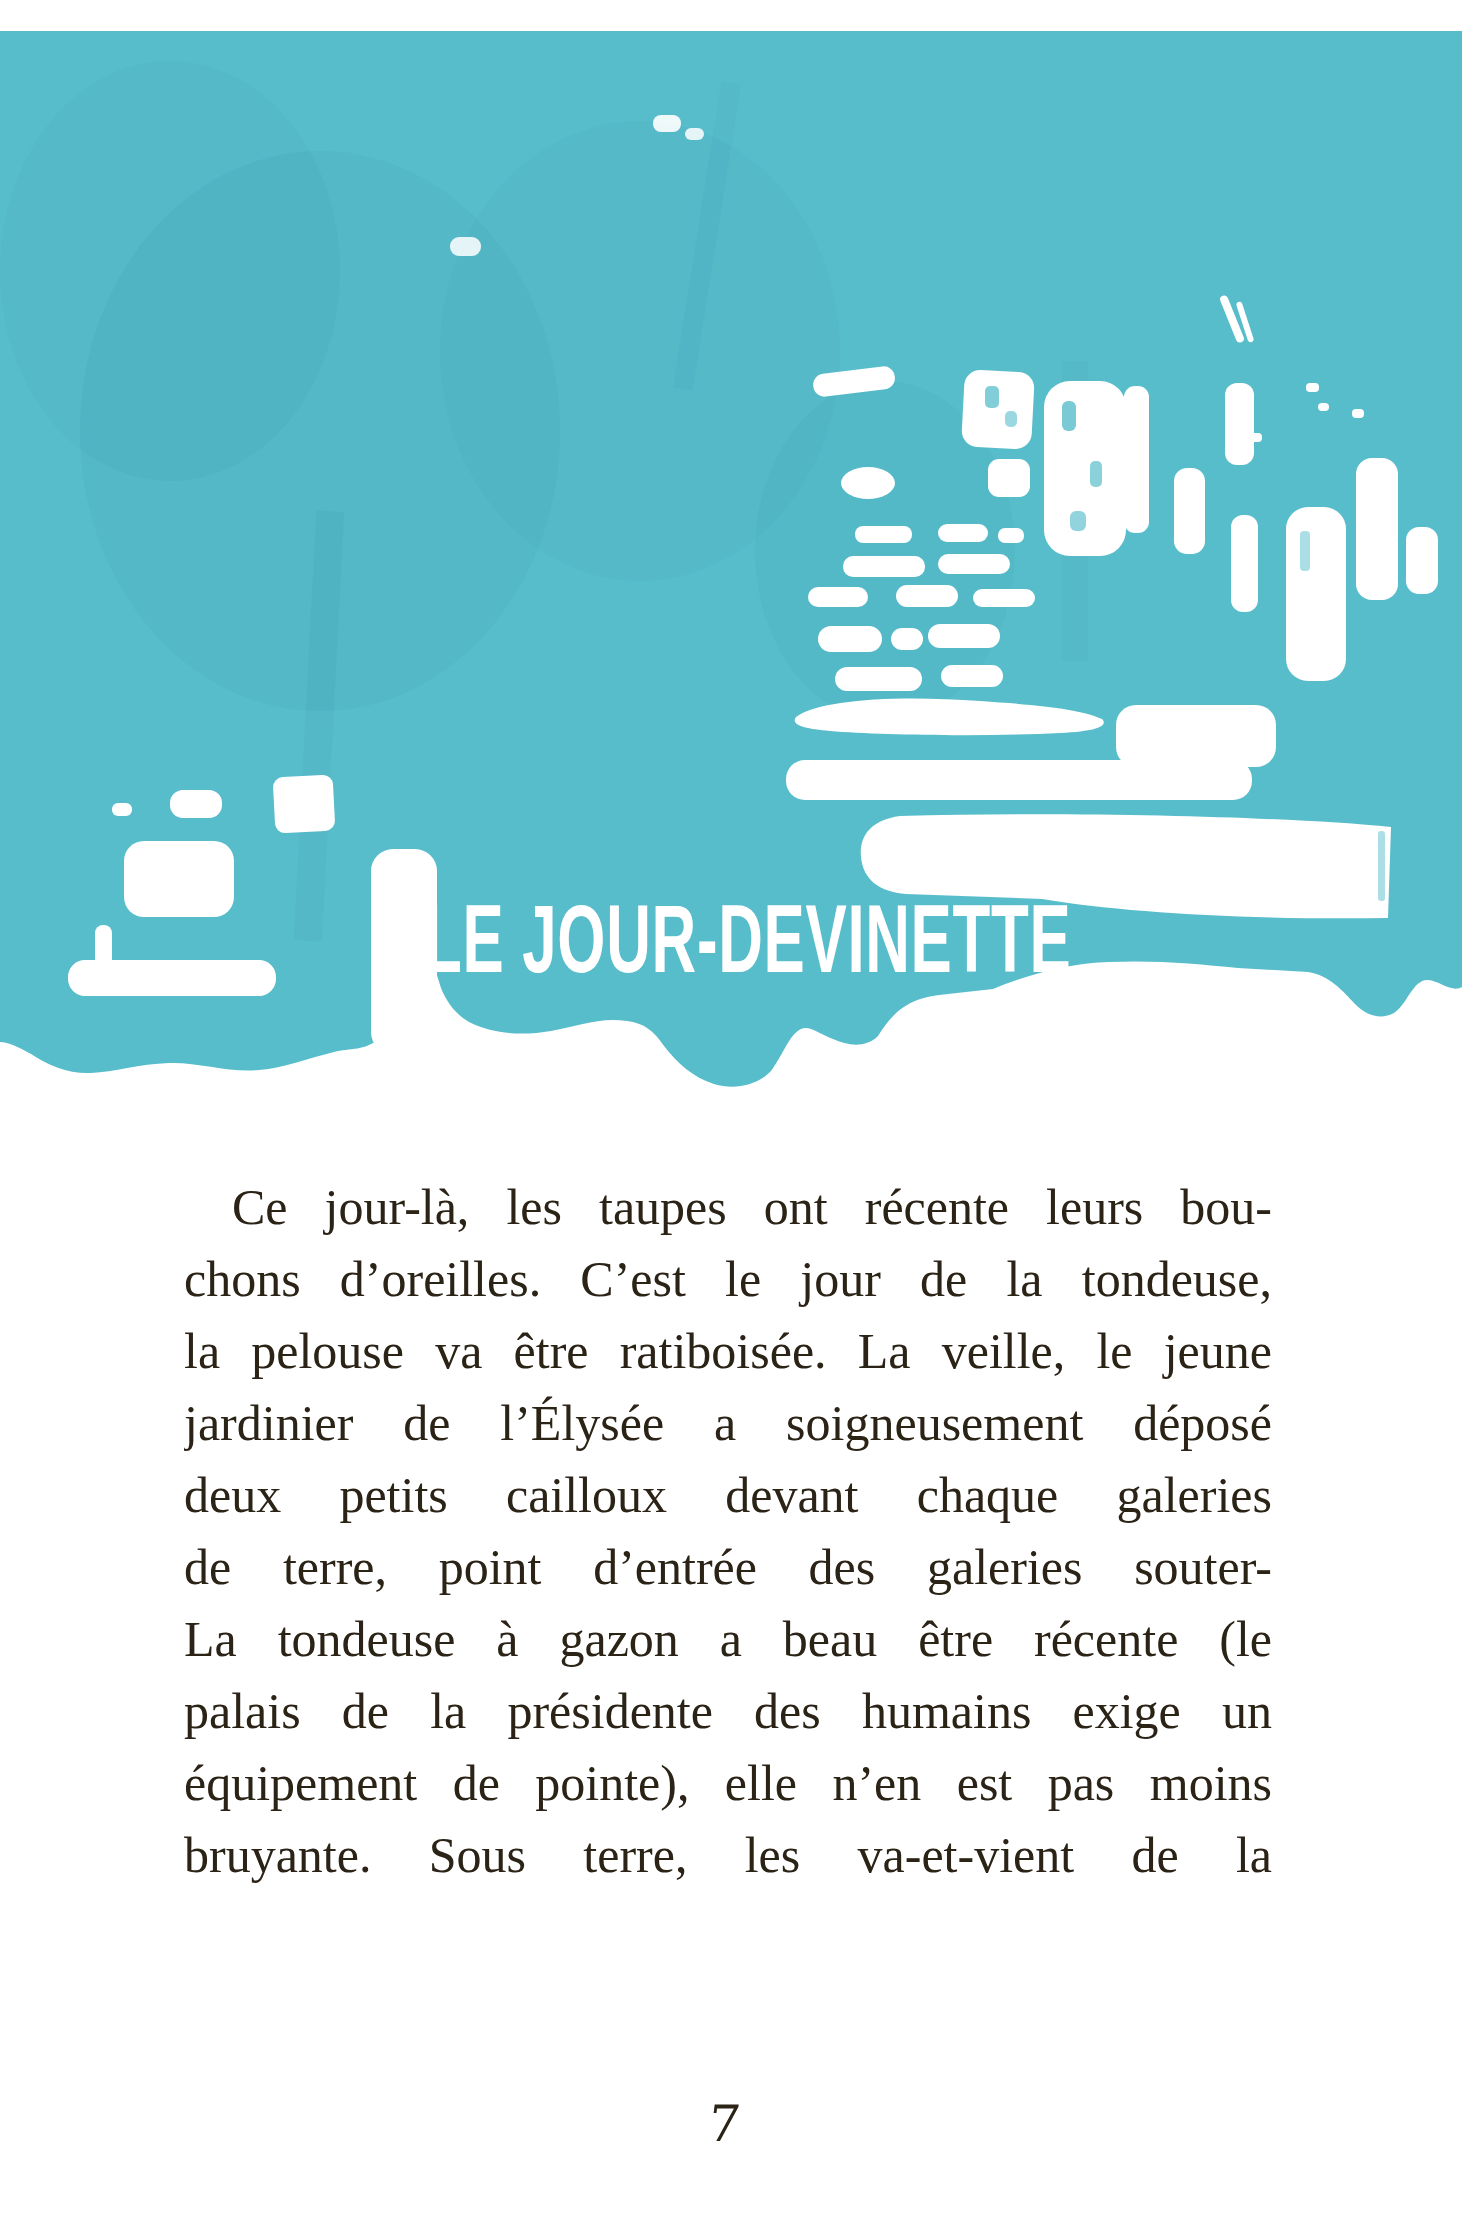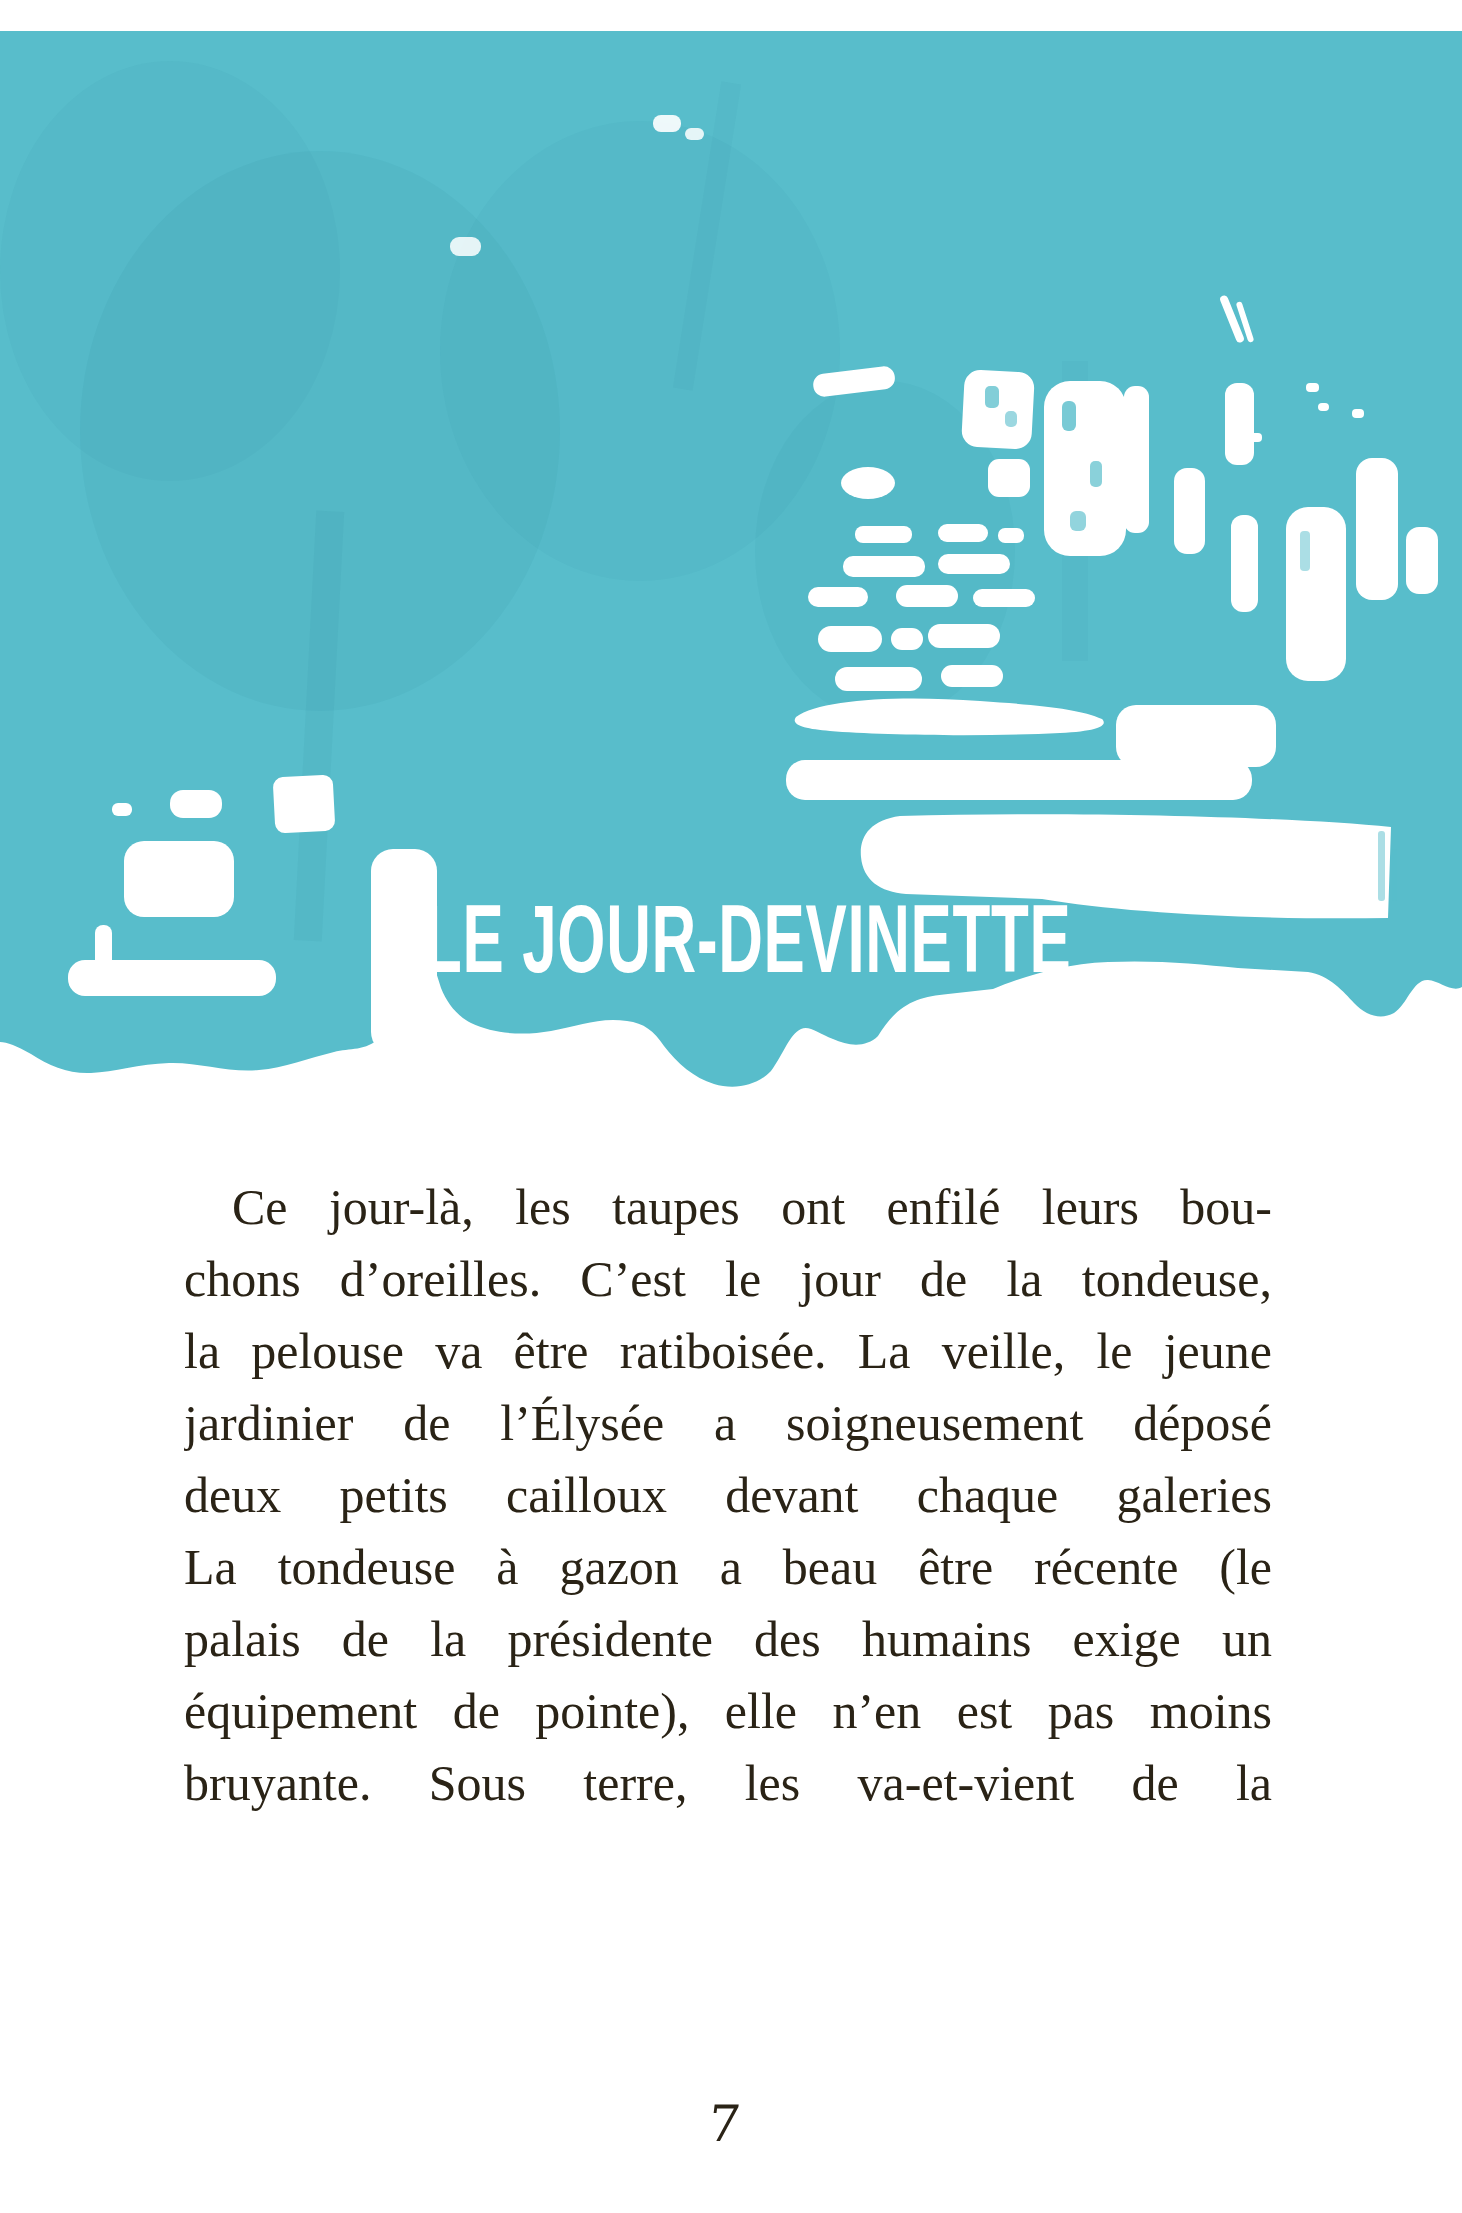--- a/index.html
+++ b/index.html
@@ -177,25 +177,26 @@
       <rect x="1005" y="380" width="12" height="16" rx="5" opacity="0.6"></rect>
       <rect x="1378" y="800" width="7" height="70" rx="3" opacity="0.5"></rect>
       <rect x="1392" y="818" width="5" height="52" rx="2" opacity="0.4"></rect>
       <rect x="1300" y="500" width="10" height="40" rx="4" opacity="0.5"></rect>
     </g>
   </svg>
 
   <div class="chapter-title">LE JOUR-DEVINETTE</div>
 
   <div class="body-text" id="bodyText">
-      <div class="line indent">Ce jour-là, les taupes ont enfilé leurs bou-</div>
+      <div class="line indent">Ce jour-là, les taupes ont récente leurs bou-</div>
       <div class="line">chons d’oreilles. C’est le jour de la tondeuse,</div>
       <div class="line">la pelouse va être ratiboisée. La veille, le jeune</div>
       <div class="line">jardinier de l’Élysée a soigneusement déposé</div>
       <div class="line">deux petits cailloux devant chaque galeries</div>
+      <div class="line">de terre, point d’entrée des galeries souter-</div>
       <div class="line">La tondeuse à gazon a beau être récente (le</div>
       <div class="line">palais de la présidente des humains exige un</div>
       <div class="line">équipement de pointe), elle n’en est pas moins</div>
       <div class="line">bruyante. Sous terre, les va-et-vient de la</div>
     </div>
 
   <div class="page-number">7</div>
 
 </div>
 

